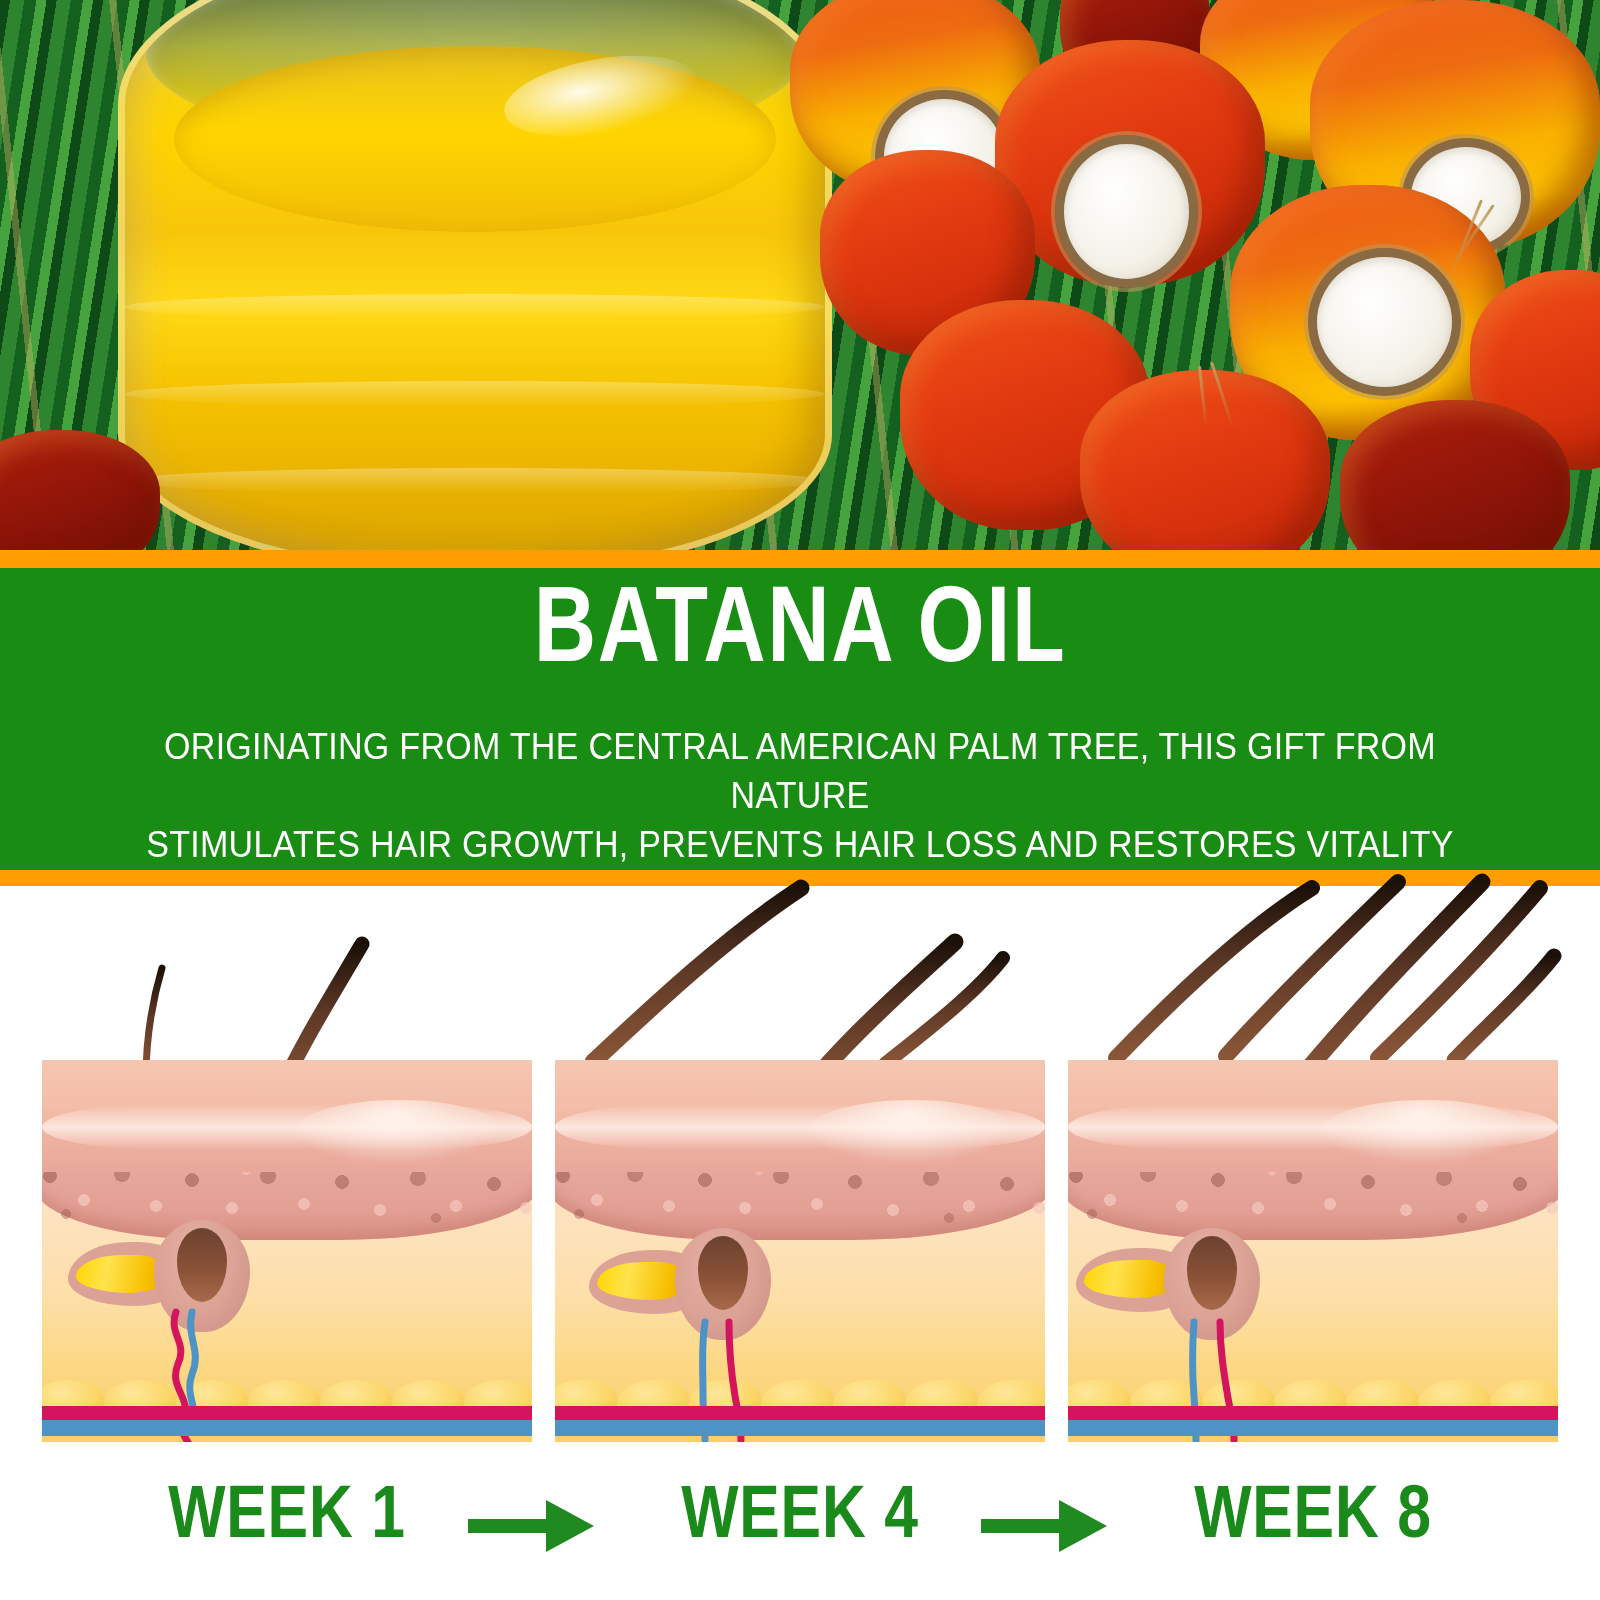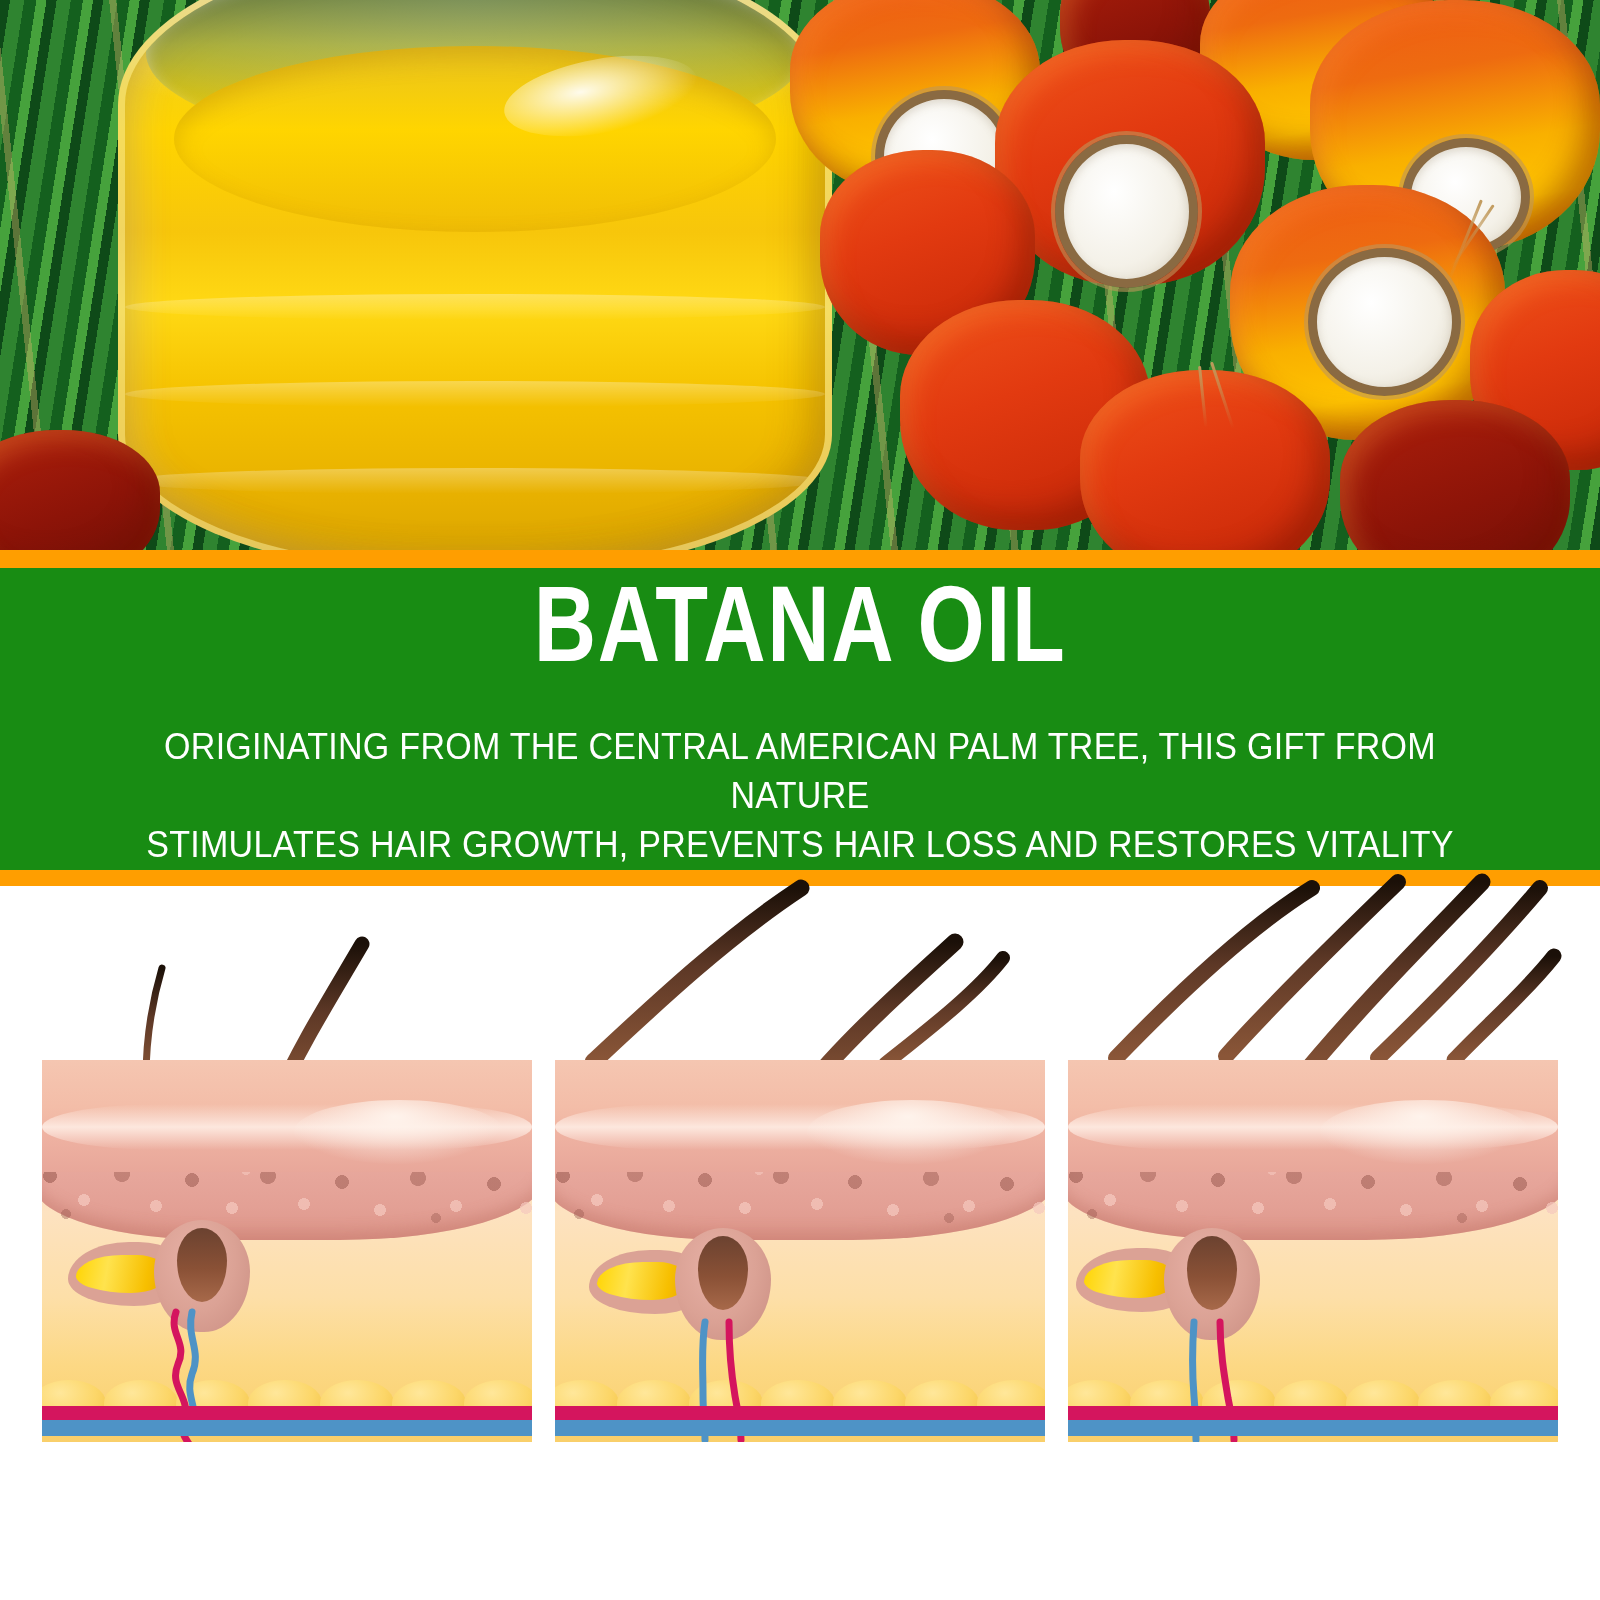--- a/index.html
+++ b/index.html
@@ -534,14 +534,29 @@
             <path d="M22 0 C 20 28, 20 50, 22 74 C 24 96, 24 106, 24 118" stroke="#4e93c6" stroke-width="7" fill="none" stroke-linecap="round"></path>
             <path d="M48 0 C 48 28, 52 52, 56 76 C 60 96, 62 106, 62 118" stroke="#d4155e" stroke-width="7" fill="none" stroke-linecap="round"></path>
           </svg>
           <div class="artery"></div>
           <div class="vein"></div>
         </div>
       </div>
     </div>
   </div>
 
+  <div class="footer">
+    <div class="wk w1">WEEK 1</div>
+
+    <svg class="arrow a1" viewBox="0 0 126 56">
+      <path d="M0 21 L78 21 L78 2 L126 28 L78 54 L78 35 L0 35 Z" fill="#1f8a1f"></path>
+    </svg>
+
+    <div class="wk w2">WEEK 4</div>
+
+    <svg class="arrow a2" viewBox="0 0 126 56">
+      <path d="M0 21 L78 21 L78 2 L126 28 L78 54 L78 35 L0 35 Z" fill="#1f8a1f"></path>
+    </svg>
+
+    <div class="wk w3">WEEK 8</div>
+  </div>
 
 </div>
 
 </body></html>

